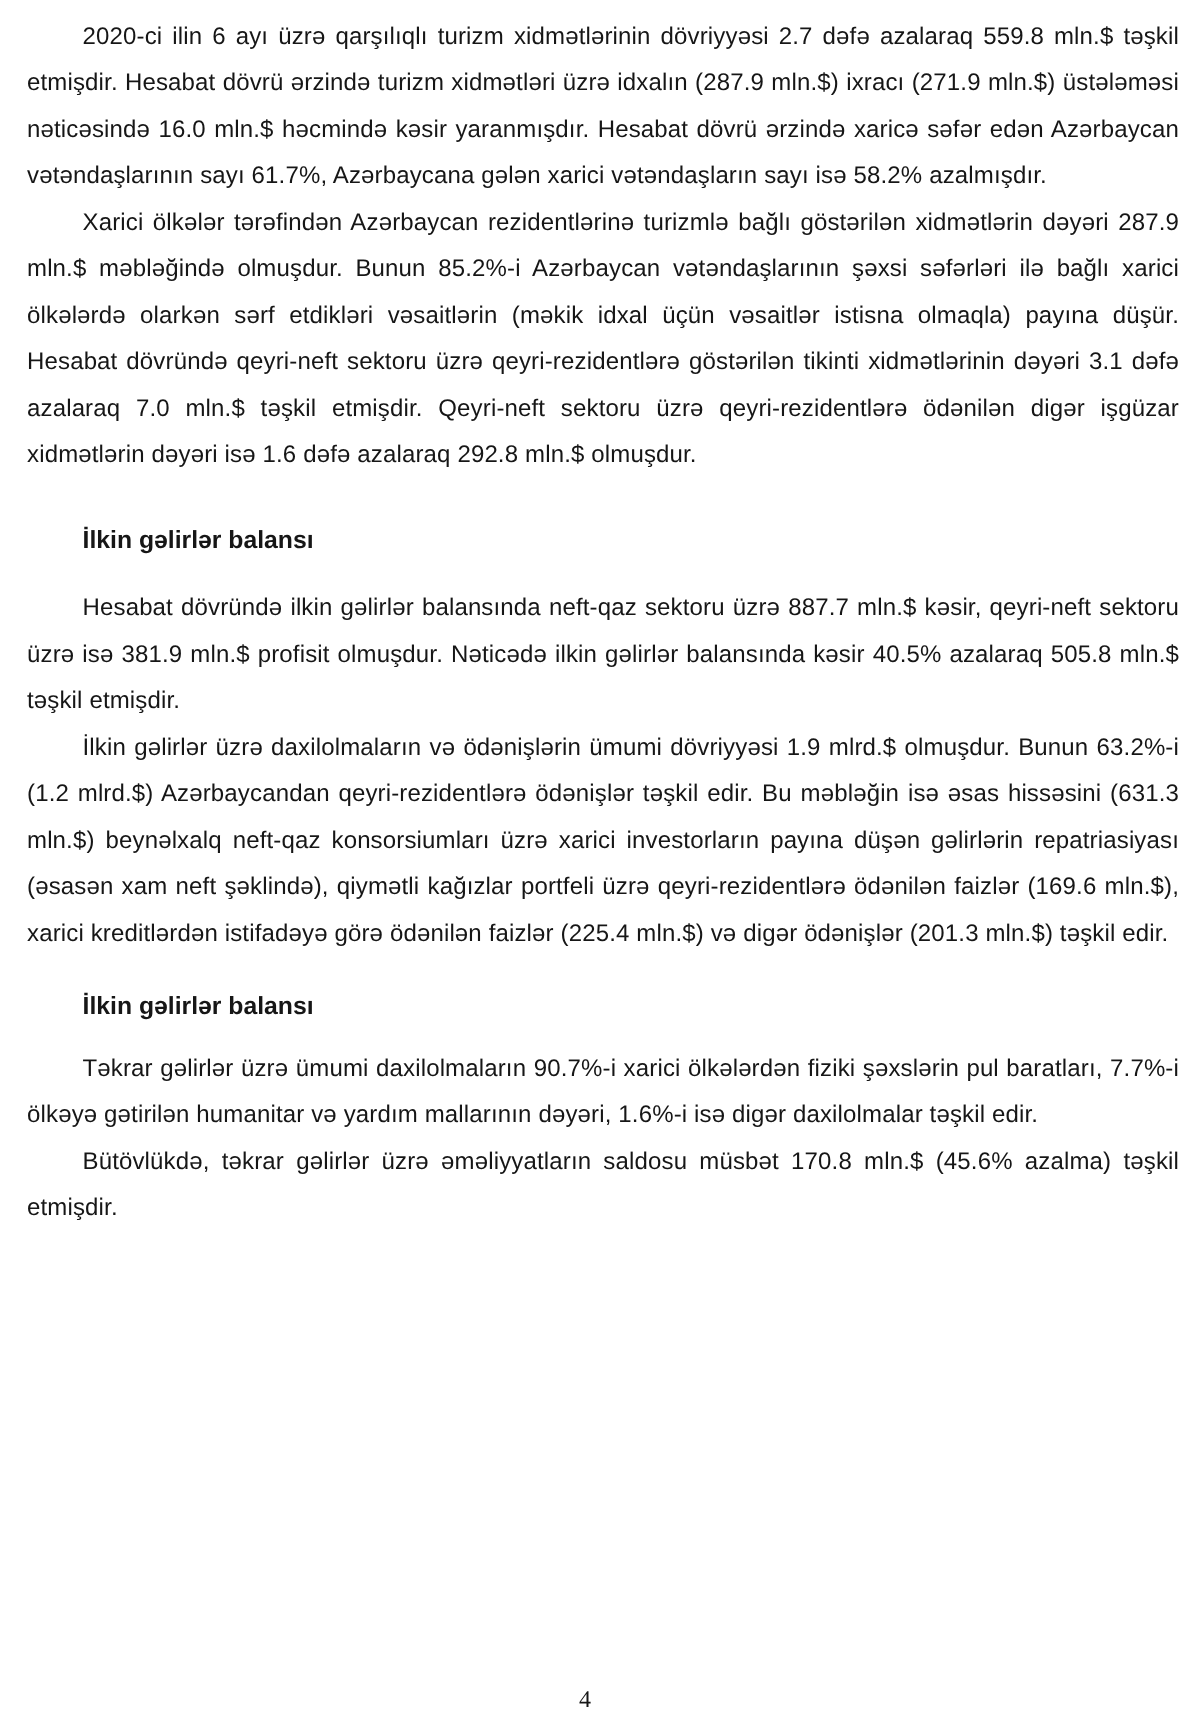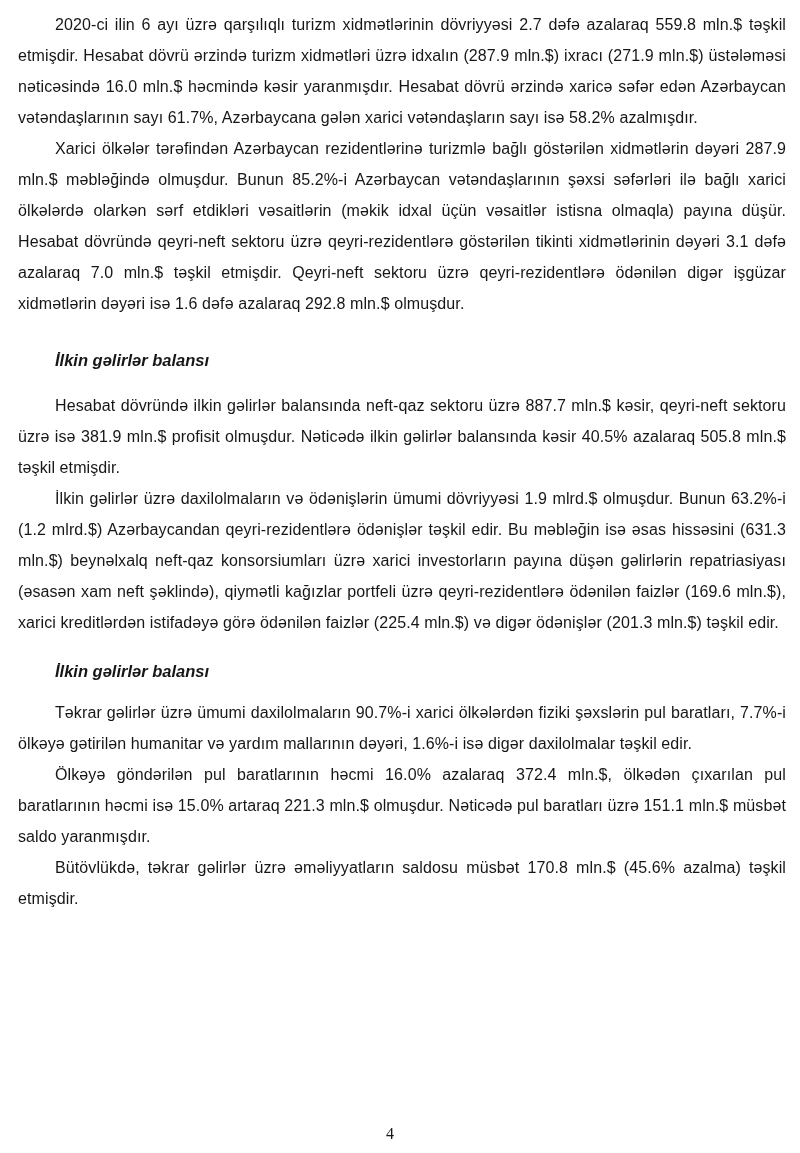--- a/index.html
+++ b/index.html
@@ -24,21 +24,20 @@
     line-height: 31px;
     text-align: justify;
     text-indent: 37px;
     letter-spacing: 0.1px;
   }
   .section-heading {
     margin: 26px 0 14px 0;
     font-size: 16.5px;
     line-height: 31px;
     font-weight: bold;
-    font-style: italic;
     text-indent: 37px;
     text-align: left;
   }
   .section-heading.second {
     margin-top: 18px;
     margin-bottom: 10px;
   }
   .page-number {
     position: absolute;
     left: 0;
@@ -63,19 +62,18 @@
 
   <p class="para">Hesabat dövründə ilkin gəlirlər balansında neft-qaz sektoru üzrə 887.7 mln.$ kəsir, qeyri-neft sektoru üzrə isə 381.9 mln.$ profisit olmuşdur. Nəticədə ilkin gəlirlər balansında kəsir 40.5% azalaraq 505.8 mln.$ təşkil etmişdir.</p>
 
   <p class="para">İlkin gəlirlər üzrə daxilolmaların və ödənişlərin ümumi dövriyyəsi 1.9 mlrd.$ olmuşdur. Bunun 63.2%-i (1.2 mlrd.$) Azərbaycandan qeyri-rezidentlərə ödənişlər təşkil edir. Bu məbləğin isə əsas hissəsini (631.3 mln.$) beynəlxalq neft-qaz konsorsiumları üzrə xarici investorların payına düşən gəlirlərin repatriasiyası (əsasən xam neft şəklində), qiymətli kağızlar portfeli üzrə qeyri-rezidentlərə ödənilən faizlər (169.6 mln.$), xarici kreditlərdən istifadəyə görə ödənilən faizlər (225.4 mln.$) və digər ödənişlər (201.3 mln.$) təşkil edir.</p>
 
   <h2 class="section-heading second">İlkin gəlirlər balansı</h2>
 
 
   <p class="para">Təkrar gəlirlər üzrə ümumi daxilolmaların 90.7%-i xarici ölkələrdən fiziki şəxslərin pul baratları, 7.7%-i ölkəyə gətirilən humanitar və yardım mallarının dəyəri, 1.6%-i isə digər daxilolmalar təşkil edir.</p>
 
-  <p class="para">Ölkəyə göndərilən pul baratlarının həcmi 16.0% azalaraq 372.4 mln.$, ölkədən çıxarılan pul baratlarının həcmi isə 15.0% artaraq 221.3 mln.$ olmuşdur. Nəticədə pul baratları üzrə 151.1 mln.$ müsbət saldo yaranmışdır.</p>
 
   <p class="para">Bütövlükdə, təkrar gəlirlər üzrə əməliyyatların saldosu müsbət 170.8 mln.$ (45.6% azalma) təşkil etmişdir.</p>
 
   <div class="page-number">4</div>
 
 </div>
 
 </body></html>

